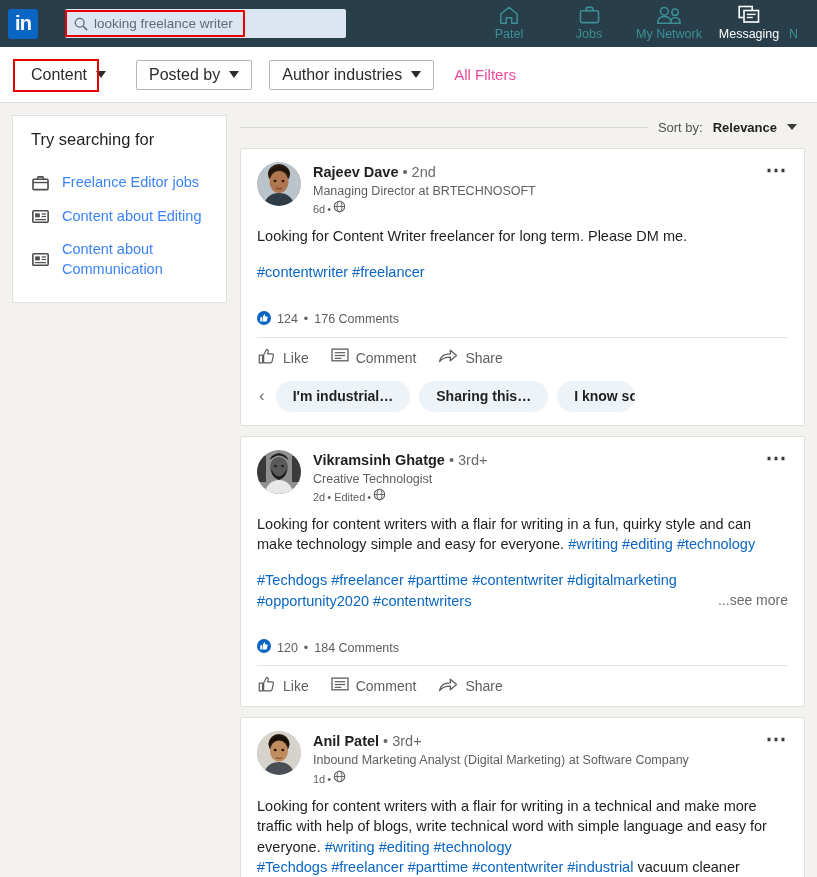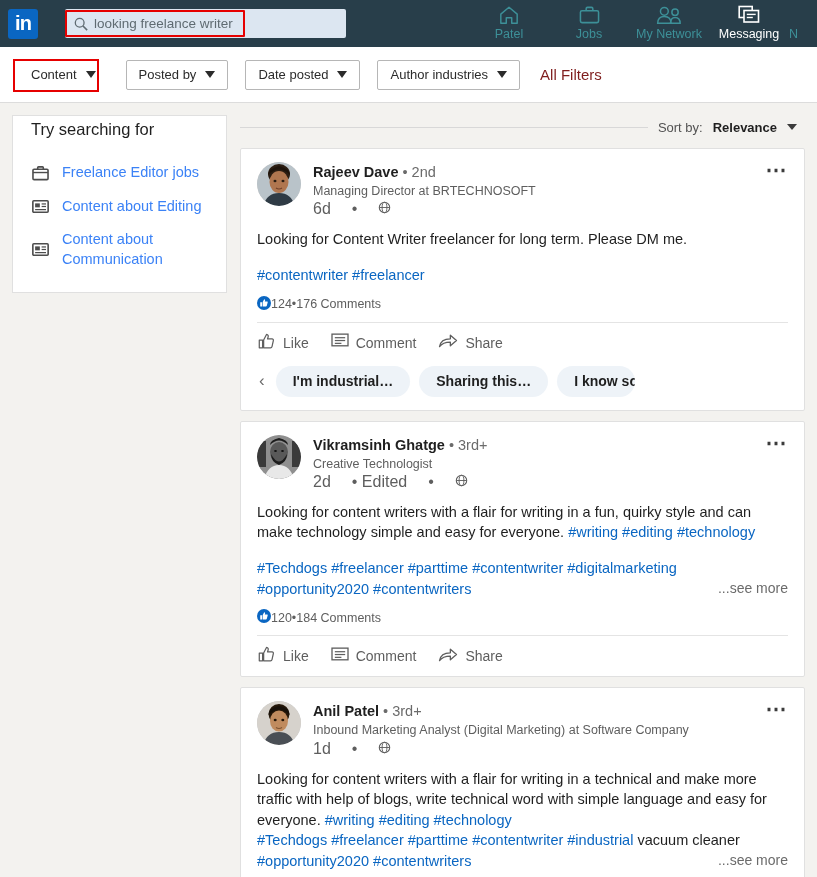--- a/index.html
+++ b/index.html
@@ -95,42 +95,42 @@
   }
   .filter-pill {
     height: 30px;
     border: 1px solid #b6b6b6;
     border-radius: 2px;
     background: #fff;
     display: flex;
     align-items: center;
     gap: 9px;
     padding: 0 12px;
-    font-size: 13px;
+    font-size: 16px;
     color: #2b2b2b;
     cursor: pointer;
     white-space: nowrap;
   }
   .filter-pill.first { border-color: transparent; }
   .caret {
     width: 0; height: 0;
     border-left: 5.5px solid transparent;
     border-right: 5.5px solid transparent;
     border-top: 7px solid #2b2b2b;
   }
   .content-highlight {
     position: absolute;
     left: 13px; top: 12px;
     width: 86px; height: 33px;
     border: 2px solid #e60000;
     pointer-events: none;
   }
   .all-filters {
     font-size: 15px;
-    color: #7f1d1d;
+    color: #ec4899;
     cursor: pointer;
     margin-left: 3px;
     white-space: nowrap;
   }
 
   
   .page {
     display: flex;
     align-items: flex-start;
     padding: 12px 12px 0 12px;
@@ -138,21 +138,21 @@
     height: calc(877px - 47px - 56px);
     overflow: hidden;
   }
 
   
   .sidebar {
     width: 215px;
     flex: 0 0 215px;
     background: #fff;
     border: 1px solid #e0e0e0;
-    padding: 4px 0 16px 0;
+    padding: 14px 0 16px 0;
   }
   .sidebar h2 {
     font-size: 16.5px;
     font-weight: 400;
     color: #1f1f1f;
     padding: 0 18px;
     margin-bottom: 17px;
   }
   .side-item {
     display: flex;
@@ -216,26 +216,26 @@
   .degree { color: #6b6b6b; font-weight: 400; }
   .headline {
     font-size: 12.5px;
     color: #5e5e5e;
     margin-top: 2px;
     line-height: 1.3;
     white-space: nowrap;
     overflow: hidden;
   }
   .meta {
-    font-size: 16px;
+    font-size: 11px;
     color: #5e5e5e;
     margin-top: 1px;
     display: flex;
     align-items: flex-end;
-    gap: 21px;
+    gap: 2px;
   }
   .more-dots {
     position: absolute;
     right: 0; top: 2px;
     font-size: 21px;
     letter-spacing: 1.5px;
     color: #3b3b3b;
     line-height: 0.6;
     cursor: pointer;
     font-weight: bold;
@@ -250,23 +250,24 @@
   .post-body .tag { color: #0a66c2; }
   .para-gap { height: 15px; }
   .see-more {
     color: #6b6b6b;
     font-size: 14px;
     float: right;
   }
   .social-counts {
     display: flex;
     align-items: center;
+    gap: 6px;
     font-size: 12.5px;
     color: #5e5e5e;
-    margin-top: 10px;
+    margin-top: 28px;
     padding-bottom: 9px;
   }
   .actions {
     display: flex;
     align-items: center;
     gap: 22px;
     border-top: 1px solid #e4e4e4;
     padding: 9px 0 9px 0;
   }
   .action {
@@ -373,24 +374,20 @@
   </div>
 </div>
 
 <div class="filterbar">
   <div class="filter-pill first">
     <span>Content</span>
     <span class="caret"></span>
   </div>
   <div class="filter-pill">
     <span>Posted by</span>
-    <span class="caret"></span>
-  </div>
-  <div class="filter-pill">
-    <span>Date posted</span>
     <span class="caret"></span>
   </div>
   <div class="filter-pill">
     <span>Author industries</span>
     <span class="caret"></span>
   </div>
   <div class="all-filters">All Filters</div>
   <div class="content-highlight"></div>
 </div>
 

